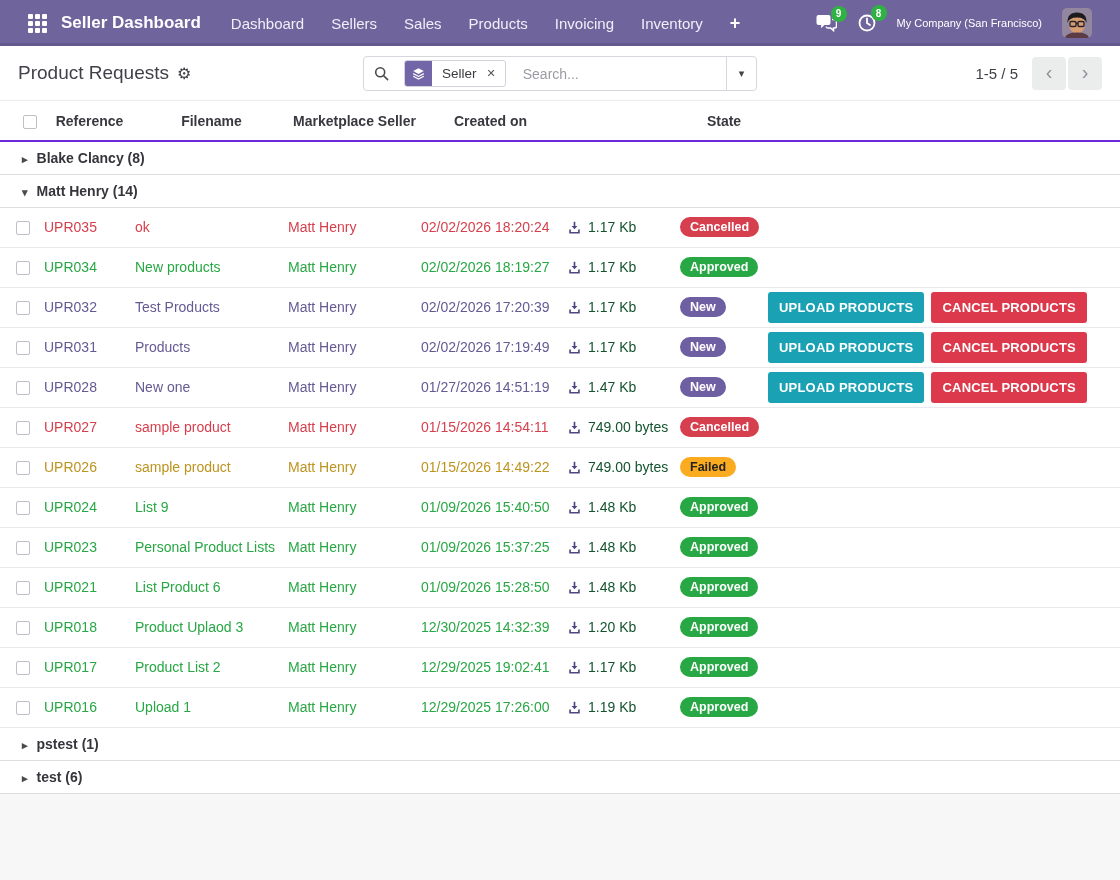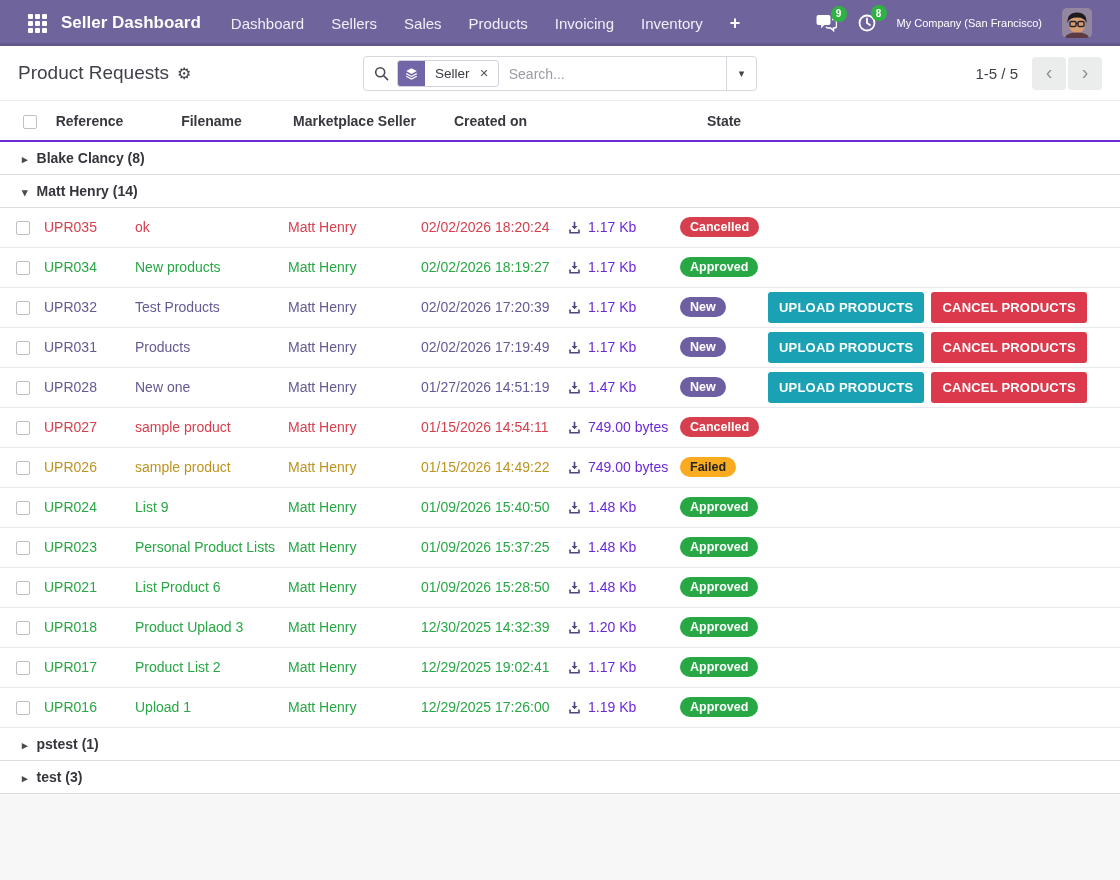--- a/index.html
+++ b/index.html
@@ -37,21 +37,21 @@
     height:55px; flex:0 0 55px; background:#fff; position:relative;
     display:flex; align-items:center; padding:0 18px;
     border-bottom:1px solid #ececf0;
   }
   .cp-title { font-size:19px; color:#413F49; }
   .cp-gear { font-size:16px; color:#3f3f46; margin-left:8px; cursor:pointer; }
 
   .searchbox {
     position:absolute; left:363px; top:10px; width:394px; height:35px;
     border:1px solid #d6d6dd; border-radius:4px; background:#fff;
-    display:flex; align-items:center;
+    display:flex; align-items:center;gap:7px;
   }
   .mag { margin:0 8px 0 10px; flex:0 0 auto; display:flex; }
   .facet {
     display:flex; align-items:stretch; height:27px; border:1px solid #d2d2dd;
     border-radius:3px; overflow:hidden; flex:0 0 auto; background:#fff;
   }
   .facet-ic { width:27px; background:#7366A8; display:flex; align-items:center; justify-content:center; }
   .facet-label { display:flex; align-items:center; padding:0 8px 0 10px; font-size:13.5px; color:#3a3a41; }
   .facet-x { display:flex; align-items:center; padding:0 9px 0 2px; font-size:11px; color:#55555c; cursor:pointer; }
   .searchbox input {
@@ -92,21 +92,21 @@
   tr.group-row td {
     height:33px; border-top:1px solid #dcdce1; border-bottom:1px solid #dcdce1;
     font-weight:bold; color:#35353b; padding-left:22px; vertical-align:middle; cursor:pointer;
   }
   .gtoggle { font-size:11px; color:#4a4a4f; margin-right:9px; }
   tr.data-row td { height:40px; vertical-align:middle; border-bottom:1px solid #e9e9ed; cursor:pointer; }
   .t-red   { color:#D6404E; }
   .t-green { color:#28A745; }
   .t-purple{ color:#655A93; }
   .t-amber { color:#BD941F; }
-  td.c-size { color:#6d28d9; padding-left:8px; }
+  td.c-size { color:#14532d; padding-left:8px; }
   .dl { vertical-align:-2px; margin-right:7px; }
   .c-size-text { font-size:14px; }
   .badge {
     display:inline-block; padding:4px 10px; border-radius:11px;
     font-size:12.5px; font-weight:bold; color:#fff; line-height:1; white-space:nowrap;
   }
   .st-cancelled { background:#D6404E; }
   .st-approved  { background:#28A745; }
   .st-new       { background:#6E5FA3; }
   .st-failed    { background:#FBAB1F; color:#222; }
@@ -469,19 +469,19 @@
 
 
   <tr class="group-row">
     <td colspan="8">
       <span class="gtoggle">▸</span><span class="glabel">pstest (1)</span>
     </td>
   </tr>
 
   <tr class="group-row">
     <td colspan="8">
-      <span class="gtoggle">▸</span><span class="glabel">test (3)</span>
+      <span class="gtoggle">▸</span><span class="glabel">test (6)</span>
     </td>
   </tr>
 </tbody>
   </table>
   <div class="bottom-filler"></div>
 </div>
 
 </body></html>

